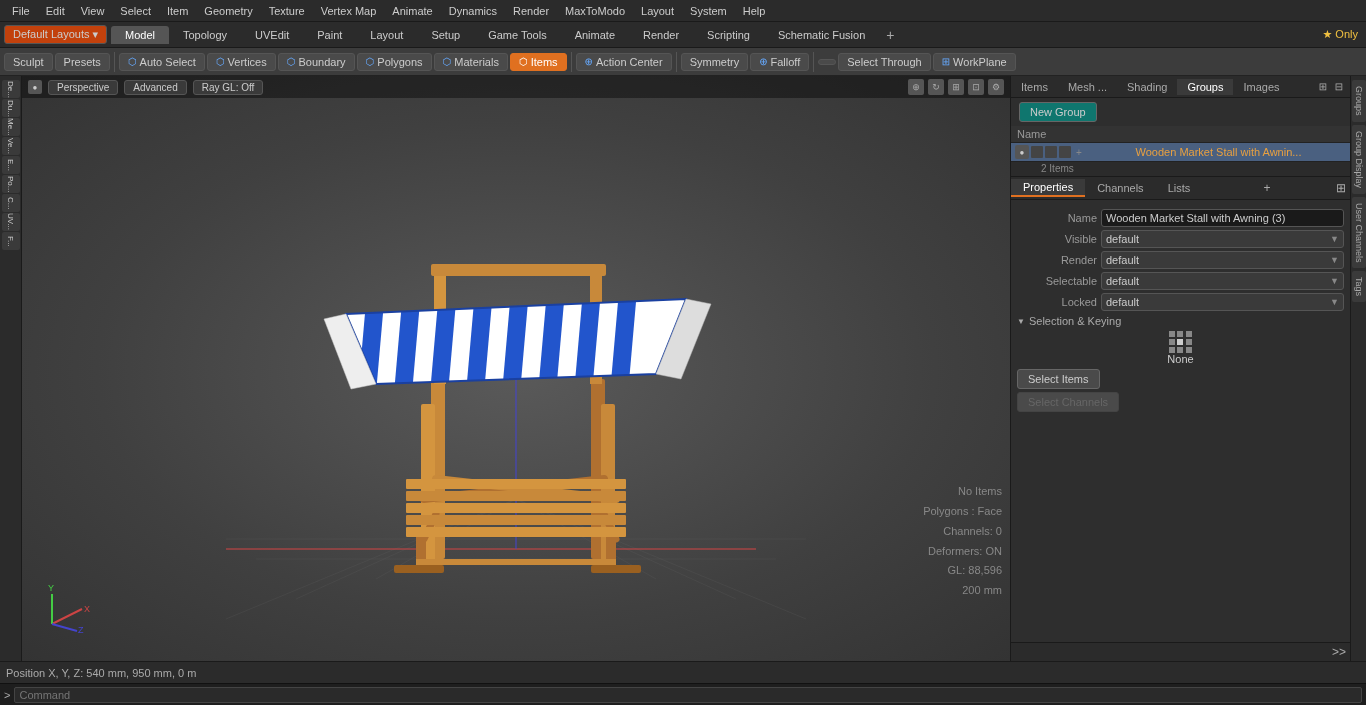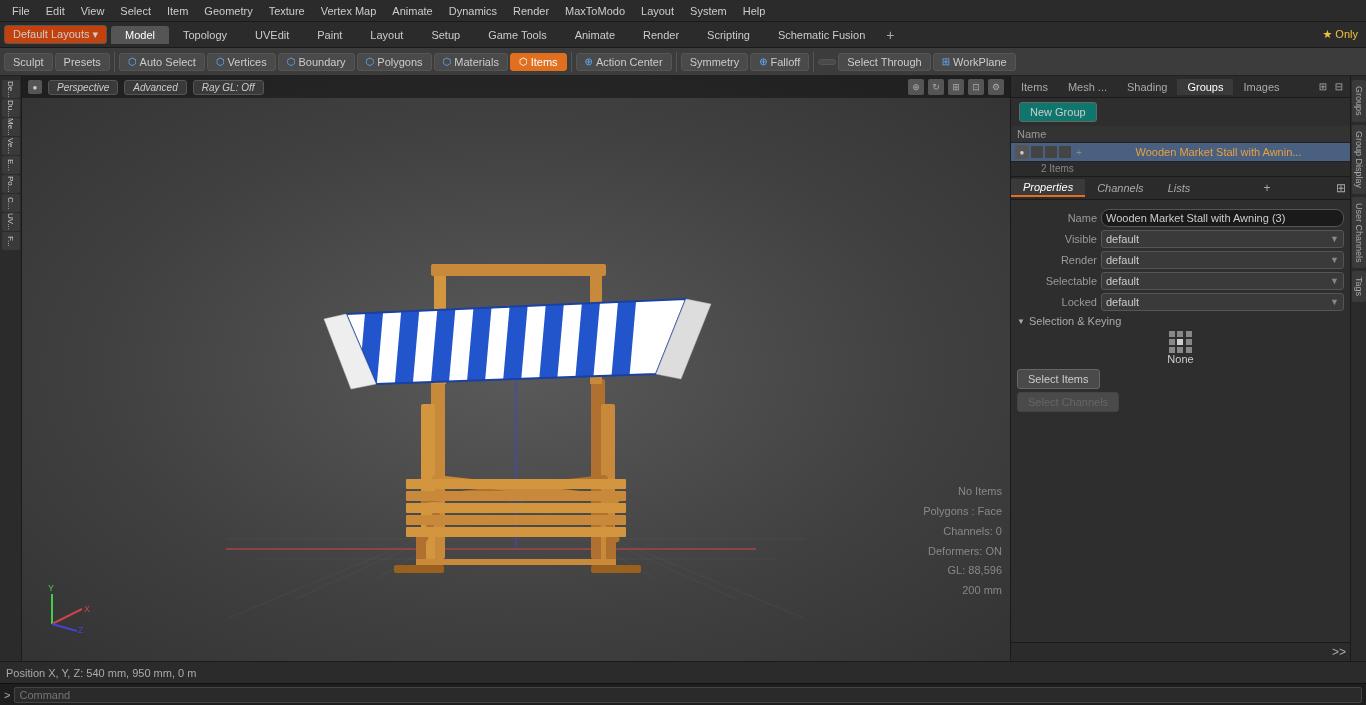--- a/index.html
+++ b/index.html
@@ -26,21 +26,21 @@
     
     #main-area { display: flex; height: calc(705px - 22px - 26px - 28px - 26px - 22px); }
 
     
     #left-sidebar { width: 22px; background: #2b2b2b; display: flex; flex-direction: column; align-items: center; padding-top: 4px; gap: 1px; border-right: 1px solid #1a1a1a; }
     .left-btn { width: 18px; height: 18px; display: flex; align-items: center; justify-content: center; cursor: pointer; color: #aaa; font-size: 9px; background: #3a3a3a; border-radius: 2px; writing-mode: vertical-lr; font-size: 8px; padding: 2px; }
 
     
     #viewport { flex: 1; background: #4a4a4a; position: relative; overflow: hidden; }
     #viewport-header { display: flex; align-items: center; background: rgba(0,0,0,0.4); height: 22px; padding: 0 6px; gap: 6px; position: absolute; top: 0; left: 0; right: 0; z-index: 10; }
-    .vp-btn { padding: 1px 8px; font-size: 10px; color: #ccc; background: #3a3a3a; border: 1px solid #555; border-radius: 3px; cursor: pointer; font-style: italic; }
+    .vp-btn { padding: 1px 8px; font-size: 10px; color: #ccc; background: #3a3a3a; border: 1px solid #555; border-radius: 3px; cursor: pointer; }
     .vp-icons { display: flex; gap: 4px; margin-left: auto; }
     .vp-icon { width: 16px; height: 16px; background: #555; border-radius: 2px; cursor: pointer; display: flex; align-items: center; justify-content: center; font-size: 9px; color: #aaa; }
 
     
     #stall-container { position: absolute; top: 20px; left: 0; right: 0; bottom: 0; display: flex; align-items: center; justify-content: center; }
 
     
     #right-panel { width: 340px; background: #2e2e2e; display: flex; flex-direction: column; border-left: 1px solid #1a1a1a; }
 
     
@@ -63,21 +63,21 @@
     .group-row.selected { background: #4a6080; }
     .group-eye { width: 14px; height: 14px; background: #555; border-radius: 2px; cursor: pointer; display: flex; align-items: center; justify-content: center; font-size: 8px; }
     .group-icons { display: flex; gap: 2px; }
     .group-icon-sm { width: 12px; height: 12px; background: #444; border-radius: 1px; }
     .group-plus { width: 12px; height: 12px; color: #888; font-size: 10px; cursor: pointer; display: flex; align-items: center; justify-content: center; }
     .group-name { font-size: 11px; color: #e8a040; flex: 1; margin-left: 4px; text-align: center; }
     .group-count { font-size: 10px; color: #888; }
 
     
     #props-tabs { display: flex; align-items: center; background: #2b2b2b; height: 24px; border-bottom: 1px solid #1a1a1a; border-top: 1px solid #1a1a1a; }
-    .props-tab { padding: 2px 12px; font-size: 11px; color: #aaa; cursor: pointer; font-style: italic; }
+    .props-tab { padding: 2px 12px; font-size: 11px; color: #aaa; cursor: pointer; }
     .props-tab.active { color: #fff; background: #3a3a3a; border-bottom: 2px solid #e07020; }
     .props-tab-btn { margin-left: auto; padding: 0 6px; color: #aaa; cursor: pointer; font-size: 12px; }
 
     #props-content { flex: 1; overflow-y: auto; padding: 6px; }
     .prop-group-title { font-size: 11px; color: #aaa; margin: 4px 0; display: flex; align-items: center; gap: 4px; }
     .prop-group-title::before { content: '▼'; font-size: 8px; }
     .prop-row { display: flex; align-items: center; margin: 3px 0; gap: 4px; }
     .prop-label { font-size: 11px; color: #999; width: 80px; text-align: right; }
     .prop-select { flex: 1; background: #3a3a3a; border: 1px solid #555; border-radius: 3px; padding: 2px 4px; font-size: 11px; color: #ccc; cursor: pointer; display: flex; align-items: center; justify-content: space-between; }
     .prop-select-arrow { color: #888; font-size: 9px; }
@@ -381,21 +381,21 @@
       <div class="props-tab">Channels</div>
       <div class="props-tab">Lists</div>
       <div class="props-tab-btn" style="margin-left:auto;padding:0 6px;color:#aaa;cursor:pointer;font-size:12px;">+</div>
       <div class="props-tab-btn" style="padding:0 4px;color:#aaa;cursor:pointer;font-size:12px;">⊞</div>
     </div>
 
     <div id="props-content">
 
       <div class="prop-row">
         <div class="prop-label">Name</div>
-        <div class="prop-name-input" style="flex:1;background:#1a1a1a;border:1px solid #555;border-radius:8px;padding:2px 4px;font-size:11px;color:#ccc;">Wooden Market Stall with Awning (3)</div>
+        <div class="prop-name-input" style="flex:1;background:#1a1a1a;border:1px solid #555;border-radius:3px;padding:2px 4px;font-size:11px;color:#ccc;">Wooden Market Stall with Awning (3)</div>
       </div>
 
 
       <div class="prop-row">
         <div class="prop-label">Visible</div>
         <div class="prop-select">
           <span>default</span>
           <span class="prop-select-arrow">▼</span>
         </div>
       </div>

